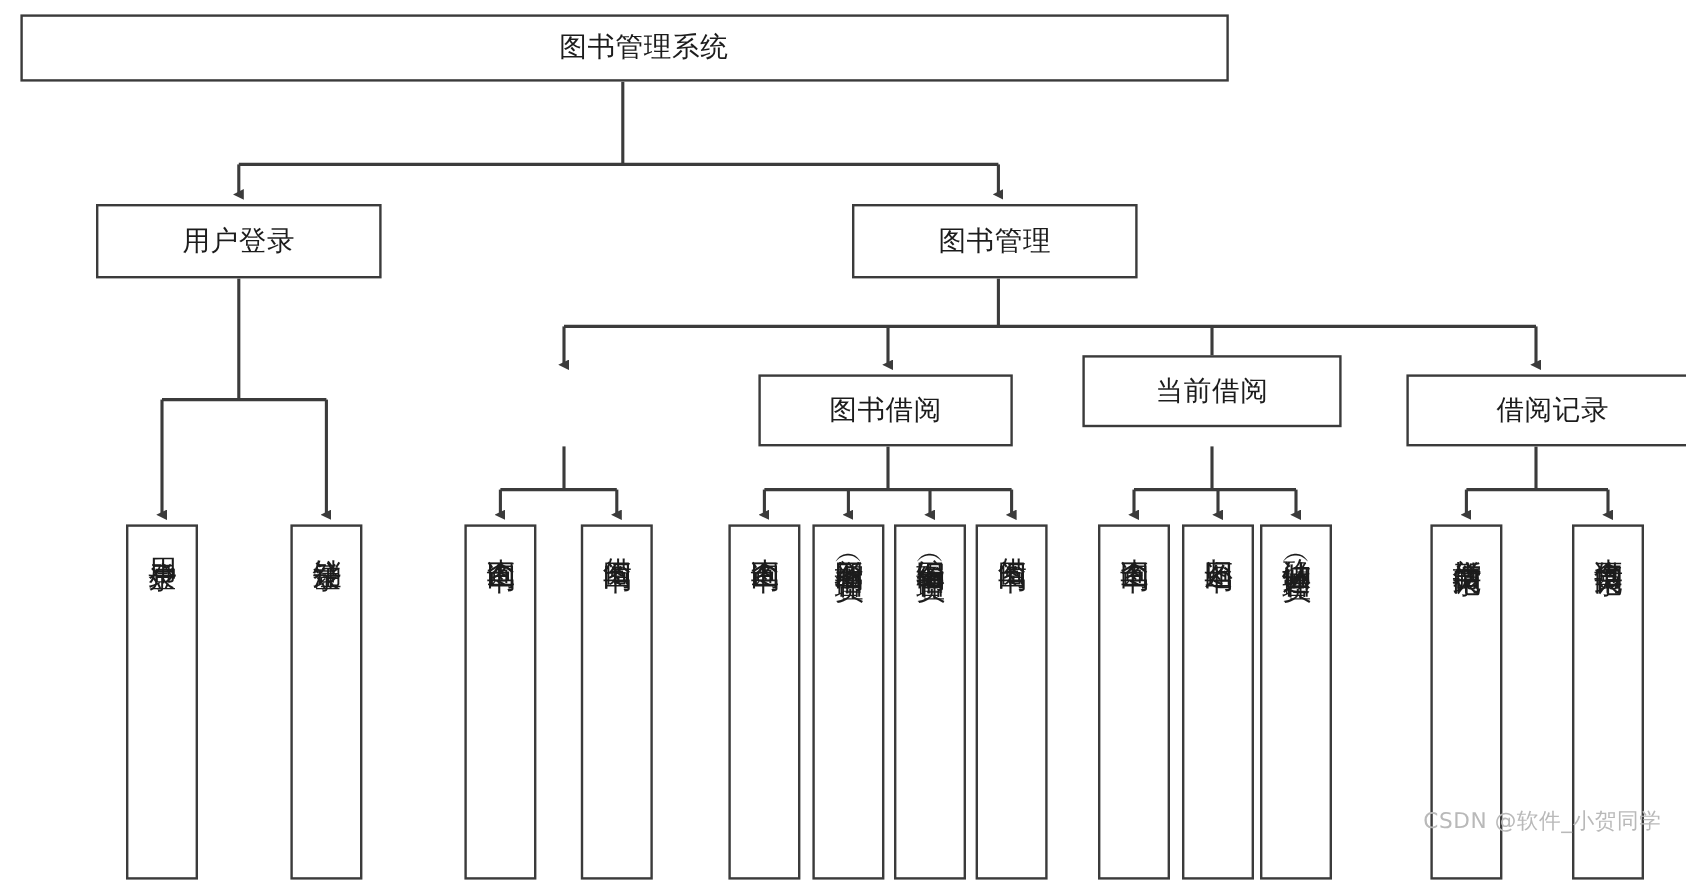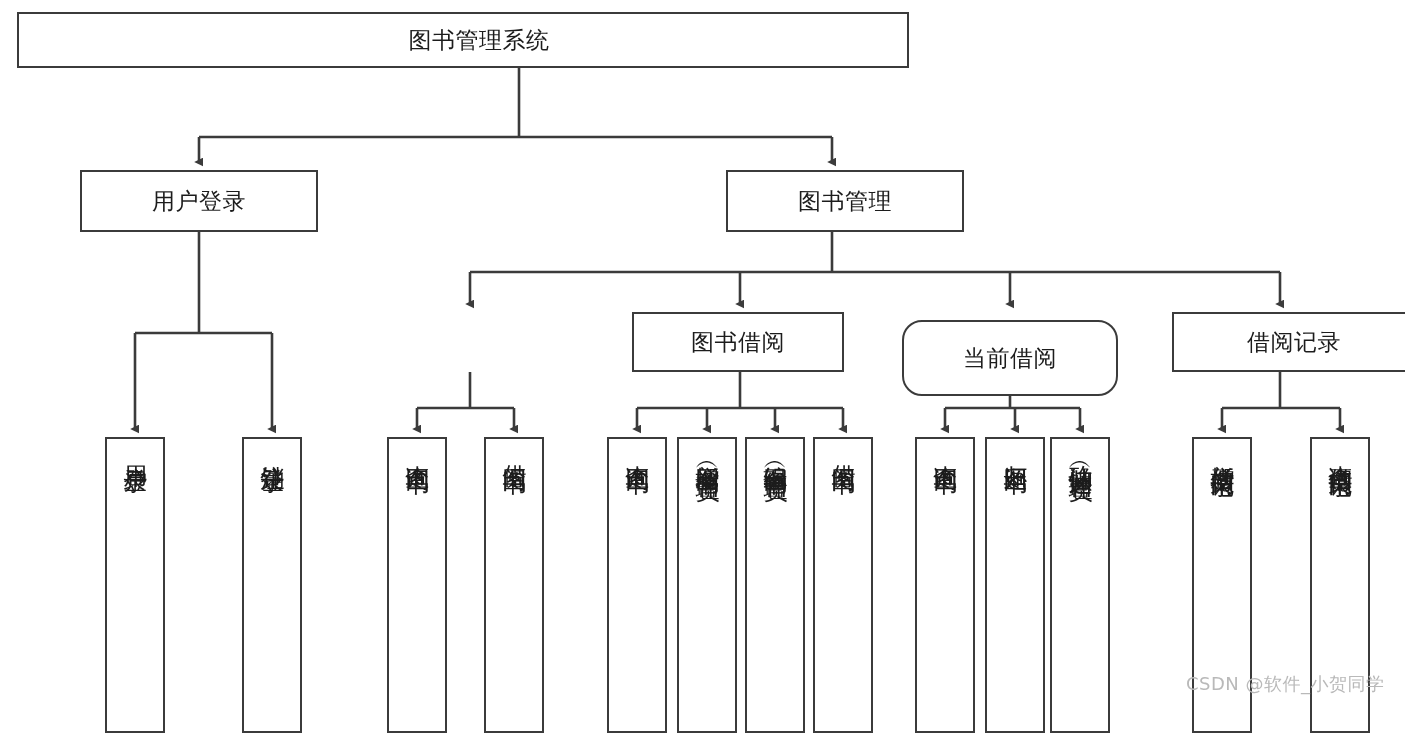--- a/index.html
+++ b/index.html
@@ -124,35 +124,35 @@
       <path d="M1015,408 L1015,429" marker-end="url(#arrow)"></path>
       <path d="M1080,408 L1080,429" marker-end="url(#arrow)"></path>
 
       <path d="M1280,372 L1280,408"></path>
       <path d="M1222,408 L1340,408"></path>
       <path d="M1222,408 L1222,429" marker-end="url(#arrow)"></path>
       <path d="M1340,408 L1340,429" marker-end="url(#arrow)"></path>
     </g>
   </svg>
 
-  <div class="node root horiz" style="left:17px; top:12px; width:892px; height:56px;padding-left:32px;">
+  <div class="node root horiz" style="left:17px; top:12px; width:1007px; height:56px;padding-left:32px;">
     <span class="node-label">图书管理系统</span>
   </div>
 
   <div class="node horiz" style="left:80px; top:170px; width:238px; height:62px;">
     <span class="node-label">用户登录</span>
   </div>
-  <div class="node horiz" style="left:710px; top:170px; width:238px; height:62px;margin-left:16px;">
+  <div class="node horiz" style="left:710px; top:170px; width:238px; height:62px;">
     <span class="node-label">图书管理</span>
   </div>
 
   <div class="node horiz" style="left:632px; top:312px; width:212px; height:60px;">
     <span class="node-label">图书借阅</span>
   </div>
-  <div class="node horiz" style="left:902px; top:320px; width:216px; height:76px;border-radius:20px;">
+  <div class="node horiz" style="left:902px; top:296px; width:216px; height:60px;">
     <span class="node-label">当前借阅</span>
   </div>
   <div class="node horiz" style="left:1172px; top:312px; width:244px; height:60px;">
     <span class="node-label">借阅记录</span>
   </div>
 
   <div class="node vert" style="left:105px; top:437px; width:60px; height:296px;">
     <span class="node-label">用户登录</span>
   </div>
   <div class="node vert" style="left:242px; top:437px; width:60px; height:296px;">

